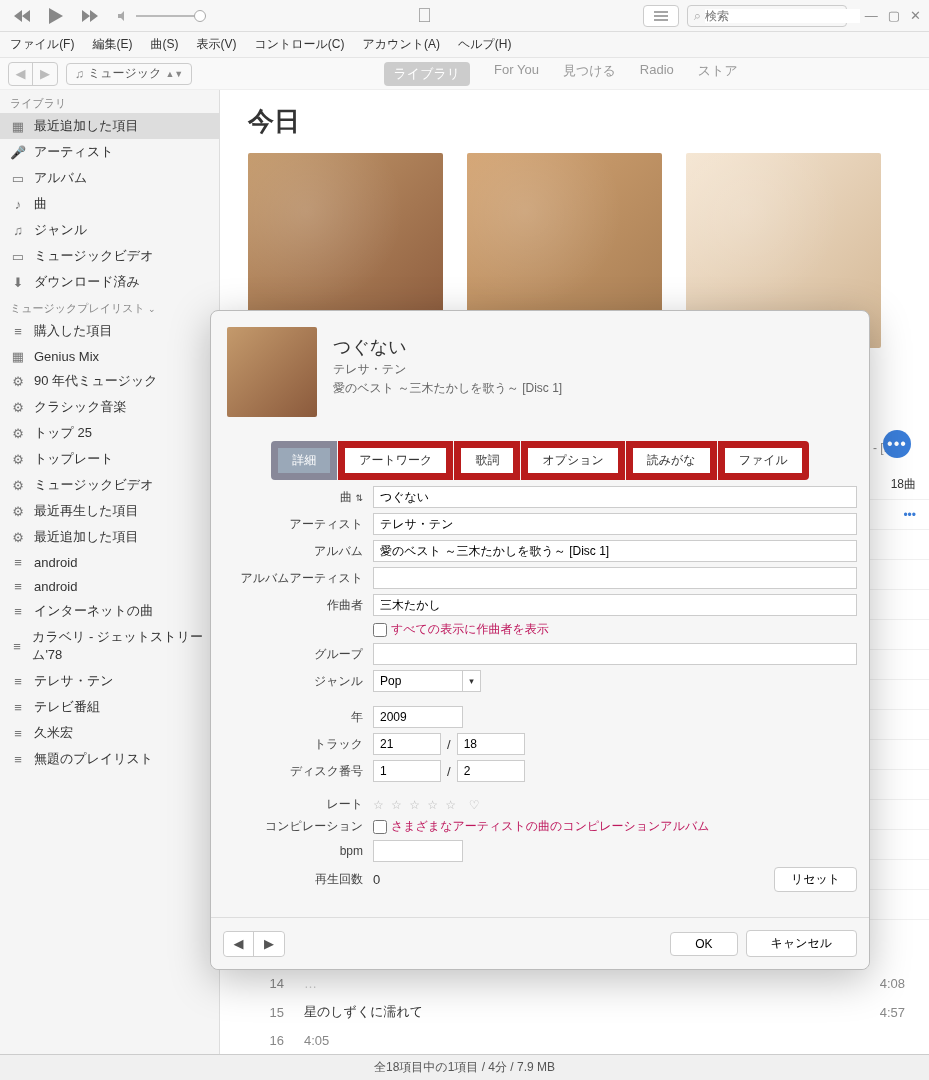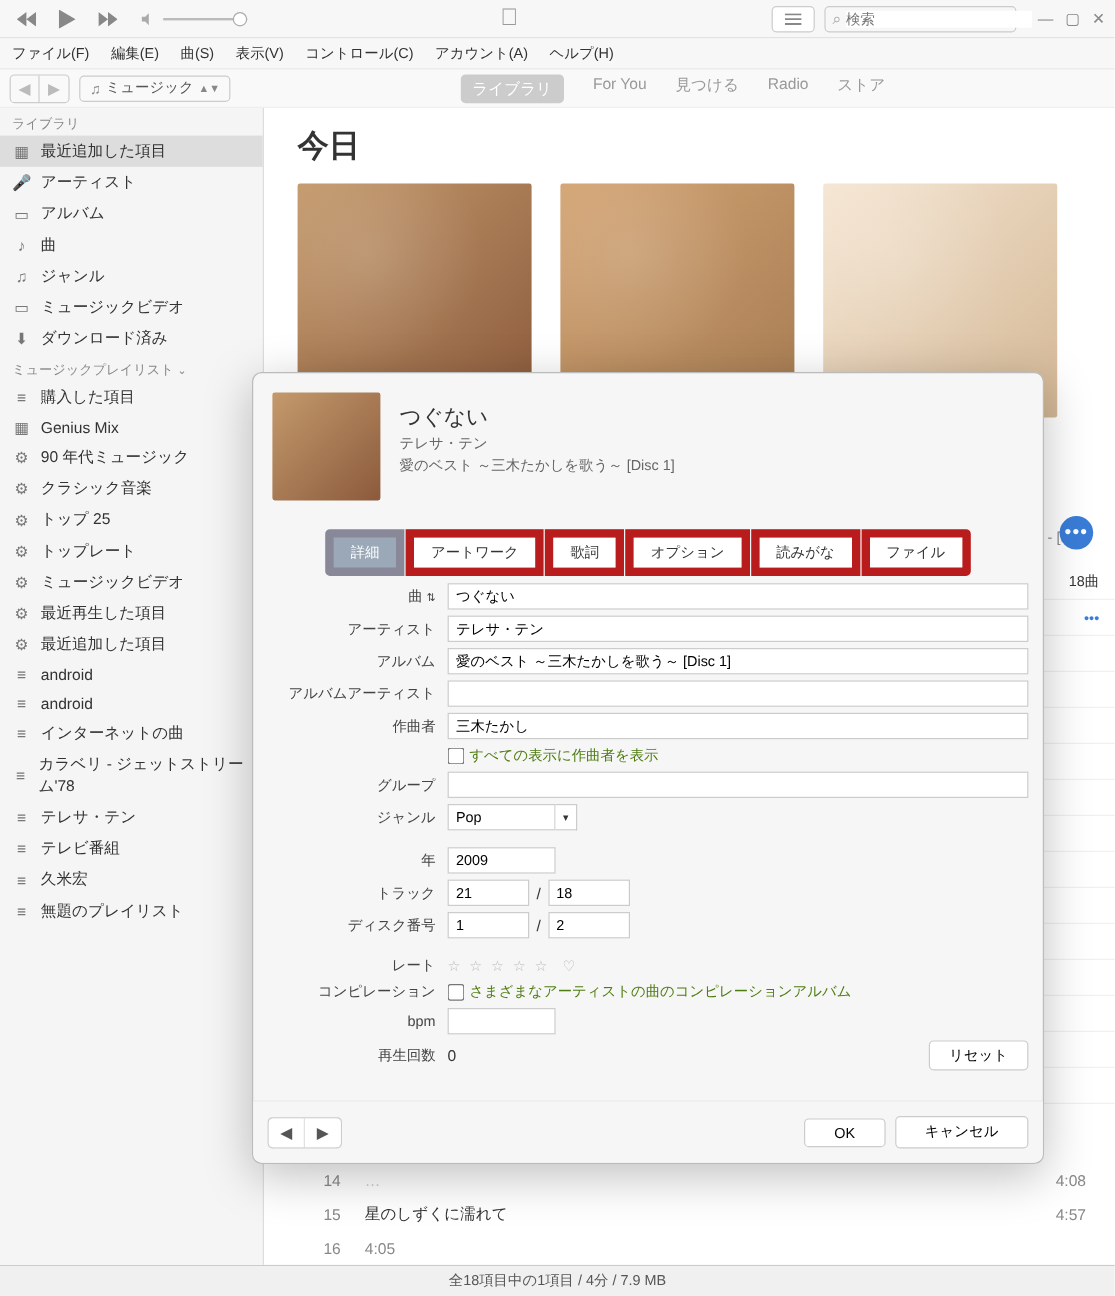--- a/index.html
+++ b/index.html
@@ -51,21 +51,21 @@
 .dlg-tab.active { background:#9aa8b8; color:#fff; border-color:#889; }
 .dlg-tabs .dlg-tab:first-child { border-radius:4px 0 0 4px; }
 .dlg-tabs .dlg-tab:last-child { border-radius:0 4px 4px 0; }
 .dlg-body { padding:6px 12px; }
 .form-row { display:flex; align-items:center; margin-bottom:5px; }
 .form-label { width:150px; text-align:right; padding-right:10px; font-size:12px; color:#444; }
 .form-input { flex:1; height:22px; border:1px solid #ccc; padding:0 6px; background:#fff; font-size:12px; }
 .form-input.small { width:68px; flex:none; }
 .form-input.med { width:90px; flex:none; }
 .form-checkbox { width:14px; height:14px; margin-right:4px; }
-.form-note { font-size:12px; color:#4d7c0f; }
+.form-note { font-size:12px; color:#be185d; }
 .stars { color:#bbb; font-size:12px; letter-spacing:2px; }
 .dlg-foot { position:absolute; bottom:0; left:0; right:0; padding:12px; display:flex; align-items:center; gap:8px; border-top:1px solid #ddd; background:#f6f6f6; border-radius:0 0 8px 8px; }
 .dlg-nav { display:flex; border:1px solid #ccc; border-radius:4px; }
 .dlg-nav div { width:30px; height:24px; display:flex; align-items:center; justify-content:center; color:#555; background:#fff; }
 .dlg-nav div:first-child { border-right:1px solid #ccc; border-radius:4px 0 0 4px; }
 .dlg-nav div:last-child { border-radius:0 4px 4px 0; }
 .dlg-foot-spacer { flex:1; }
 .dlg-btn { padding:4px 24px; border:1px solid #ccc; border-radius:4px; background:#fff; font-size:12px; }
 .tracklist-behind { position:absolute; top:380px; right:0; width:100px; z-index:1; }
 .tracklist-behind .trow { display:flex; justify-content:space-between; padding:4px 13px 4px 0; font-size:12px; color:#555; border-bottom:1px solid #f0f0f0; height:30px; align-items:center; }

